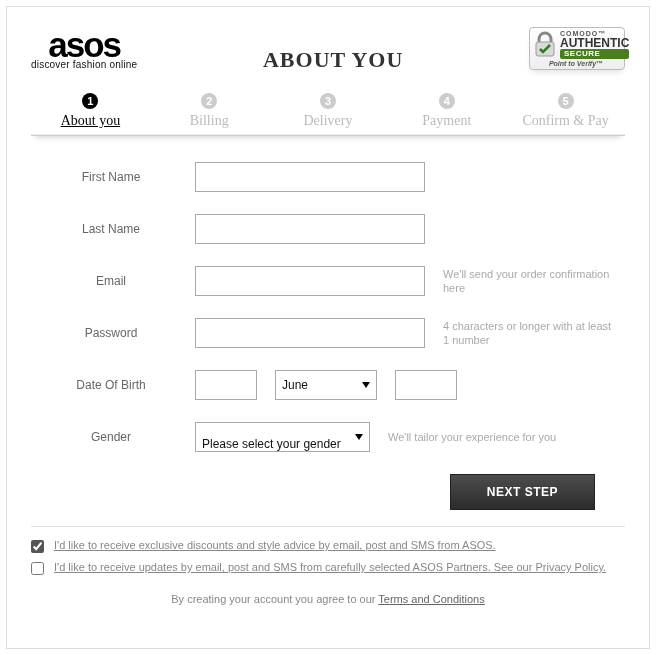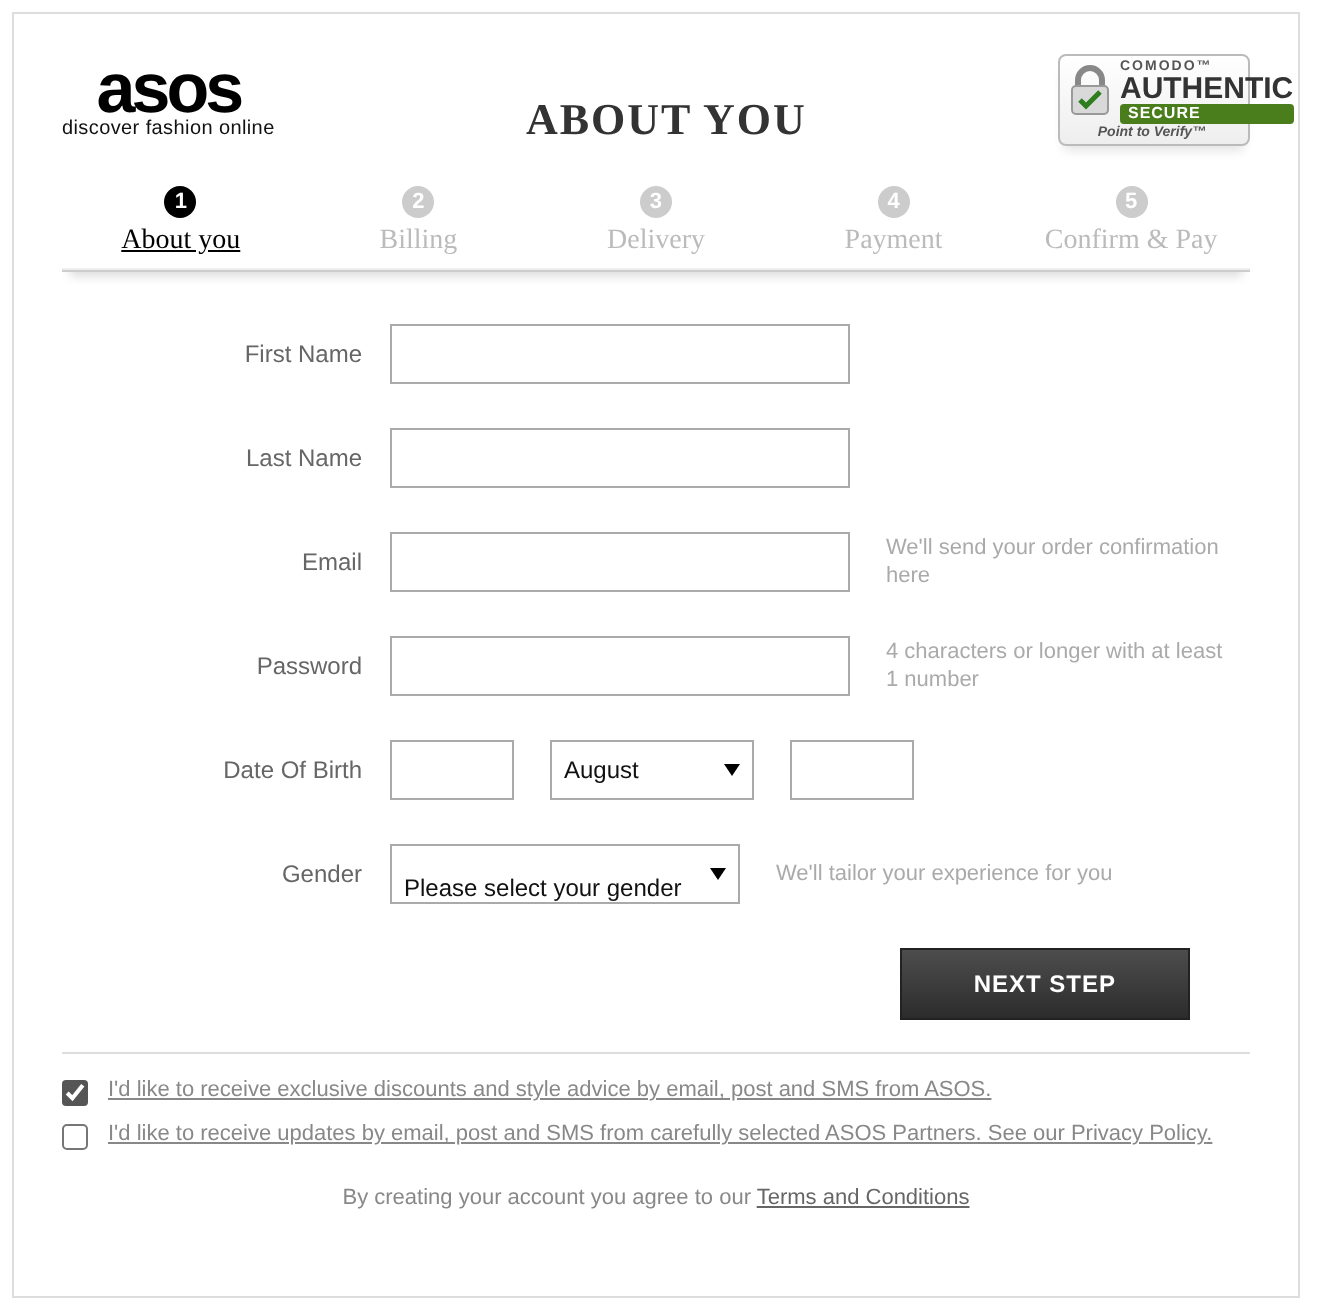--- a/index.html
+++ b/index.html
@@ -61,21 +61,21 @@
     border-radius: 4px;
     padding: 2px 4px 2px 2px;
     background: linear-gradient(#fff, #eee);
     box-shadow: 0 5px 6px -3px rgba(0,0,0,.12);
     width: 96px;
   }
   .secure-row { display: flex; align-items: center; gap: 2px; width:100%;}
   .lock-icon svg { display:block; }
   .secure-text { display:flex; flex-direction:column; line-height:1; font-size:8px; font-weight:bold; }
   .secure-text .c1 { color:#555; letter-spacing:1px; font-size:7px;}
-  .secure-text .c2 { color:#333; font-size:15px;}
+  .secure-text .c2 { color:#333; font-size:12px;}
   .secure-green { background:#4a7d1b; color:#fff; font-size:8px; font-weight:bold; padding:1px 4px; border-radius:2px; letter-spacing:.5px;}
   .secure-sub { font-size:7px; color:#555; font-style:italic; font-weight:bold; margin-top:1px;}
 
   .steps {
     display: flex;
     justify-content: space-between;
     border-bottom: 1px solid #ccc;
     box-shadow: 0 6px 5px -4px rgba(0,0,0,.15), 0 -1px 0 #eee inset;
     padding-bottom: 6px;
     margin-bottom: 26px;
@@ -107,21 +107,21 @@
 
   .form { padding: 0 10px; }
   .row {
     display: flex;
     align-items: center;
     margin-bottom: 22px;
     gap: 14px;
   }
   .label {
     width: 140px;
-    text-align: right;
+    text-align: center;
     font-size: 12px;
     color: #666;
   }
   .field {
     display: flex;
     align-items: center;
     gap: 18px;
     flex: 1;
   }
   .input, .select {
@@ -267,21 +267,21 @@
       <div class="field">
         <input class="input lg" type="password" value="" style="">
         <span class="hint">4 characters or longer with at least 1 number</span>
       </div>
     </div>
     <div class="row dob">
       <div class="label">Date Of Birth</div>
       <div class="field">
         <input class="input" value="" style="">
         <div class="select">
-          <span class="seltext">August</span>
+          <span class="seltext">June</span>
           <span class="caret"></span>
         </div>
         <input class="input" value="" style="">
       </div>
     </div>
     <div class="row">
       <div class="label">Gender</div>
       <div class="field">
         <div class="select gender-select">
           <span class="seltext">Please select your gender</span>

